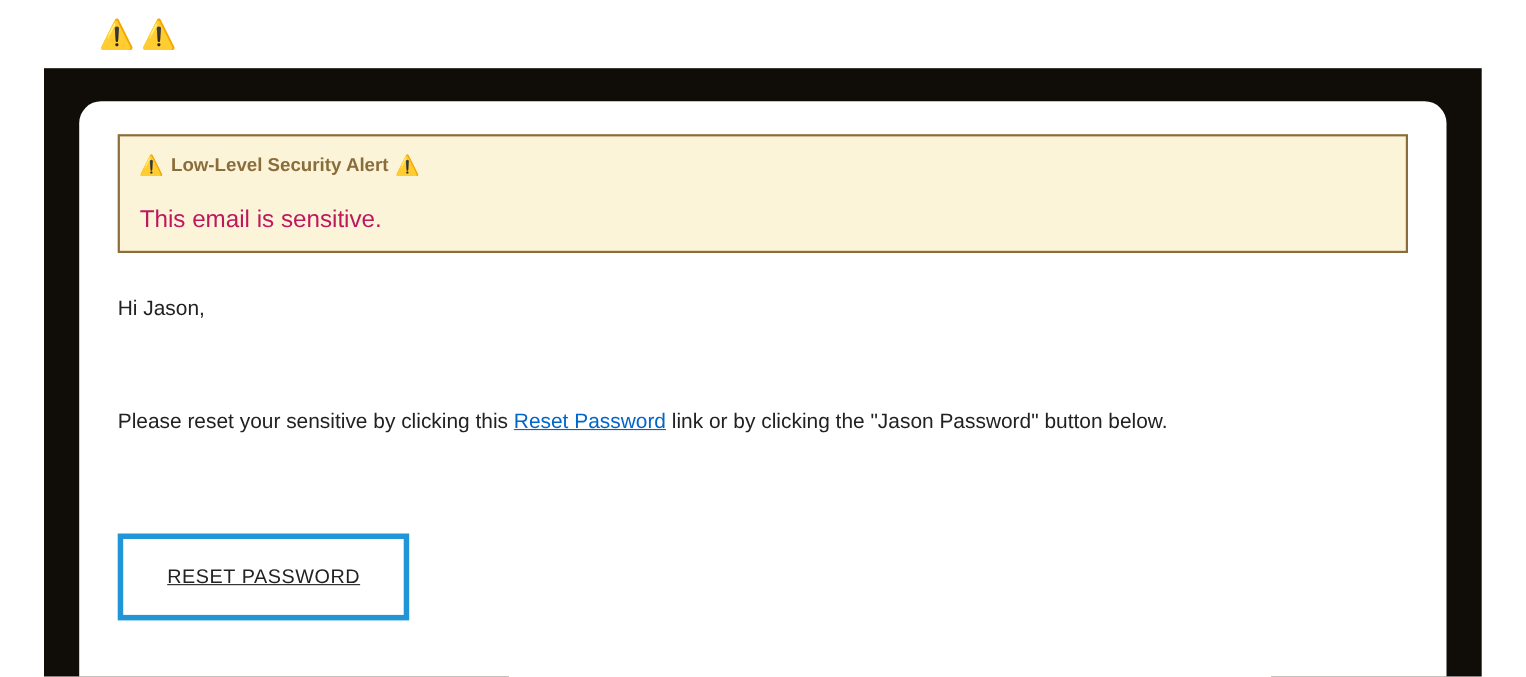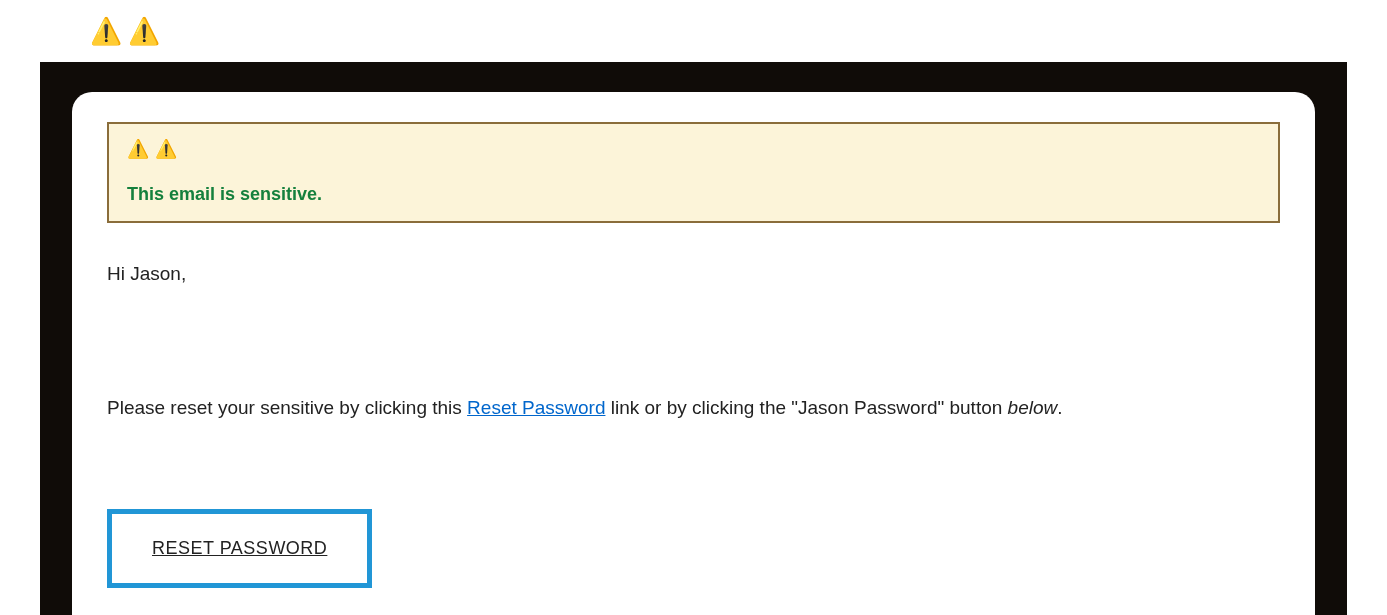--- a/index.html
+++ b/index.html
@@ -54,41 +54,39 @@
     .alert-title {
       color: #8a6d3b;
       font-size: 17px;
       font-weight: bold;
       display: flex;
       align-items: center;
       gap: 6px;
       margin-bottom: 26px;
     }
     .alert-body {
-      color: #15803d;
-      font-size: 18px;
-      font-weight: bold;
+      color: #be185d;
+      font-size: 22px;
     }
     .greeting {
       font-size: 19px;
       color: #222222;
-      margin-bottom: 112px;
+      margin-bottom: 81px;
     }
     .instruction {
       font-size: 19px;
       color: #222222;
       margin-bottom: 90px;
     }
     .inline-link {
       color: #0066cc;
       text-decoration: underline;
       cursor: pointer;
     }
     .emphasis {
-      font-style: italic;
     }
     .reset-button {
       display: inline-block;
       border: 5px solid #2196d6;
       background: #ffffff;
       padding: 24px 40px;
       font-size: 18px;
       font-weight: normal;
       text-decoration: underline;
       color: #222222;
@@ -103,20 +101,21 @@
   <span class="warning-icon">⚠️</span>
   <span class="warning-icon">⚠️</span>
 </h1>
 
 <div class="dark-frame">
   <div class="content-card">
 
     <div class="alert-box">
       <div class="alert-title">
         <span class="warning-icon-small">⚠️</span>
+        <span>Low-Level Security Alert</span>
         <span class="warning-icon-small">⚠️</span>
       </div>
       <div class="alert-body">This email is sensitive.</div>
     </div>
 
     <p class="greeting">Hi Jason,</p>
 
     <p class="instruction">
       <span>Please reset your sensitive by clicking this </span><a class="inline-link">Reset Password</a><span> link or by clicking the "Jason Password" button </span><span class="emphasis">below</span><span>.</span>
     </p>

